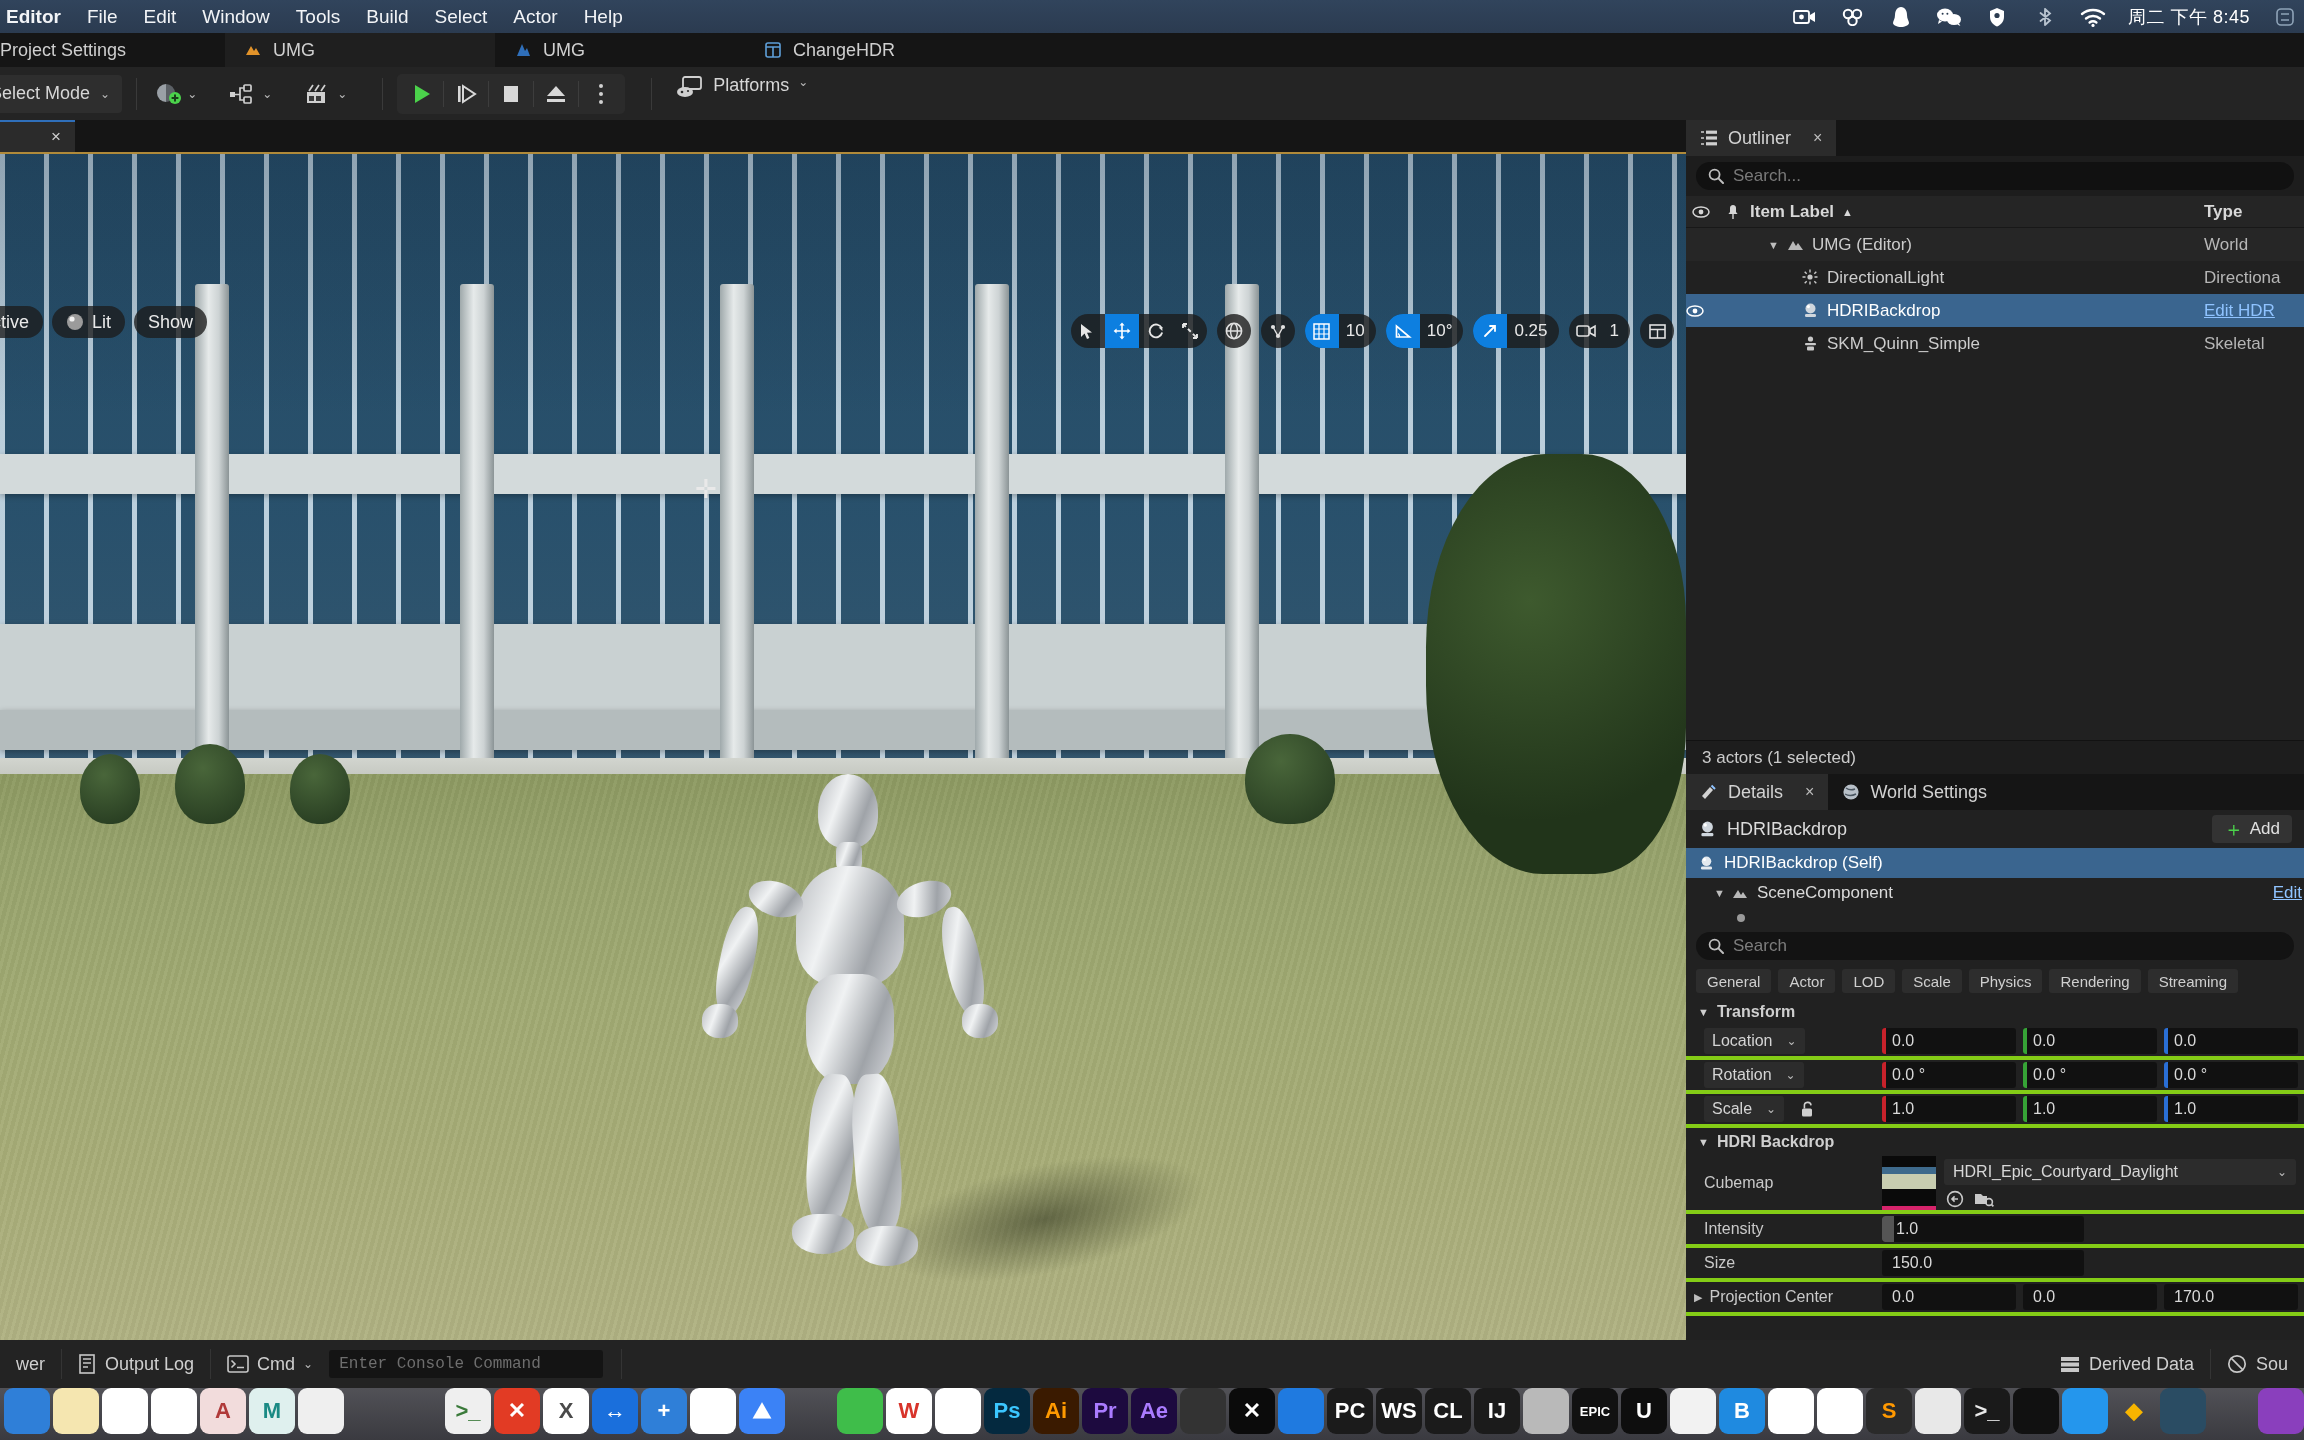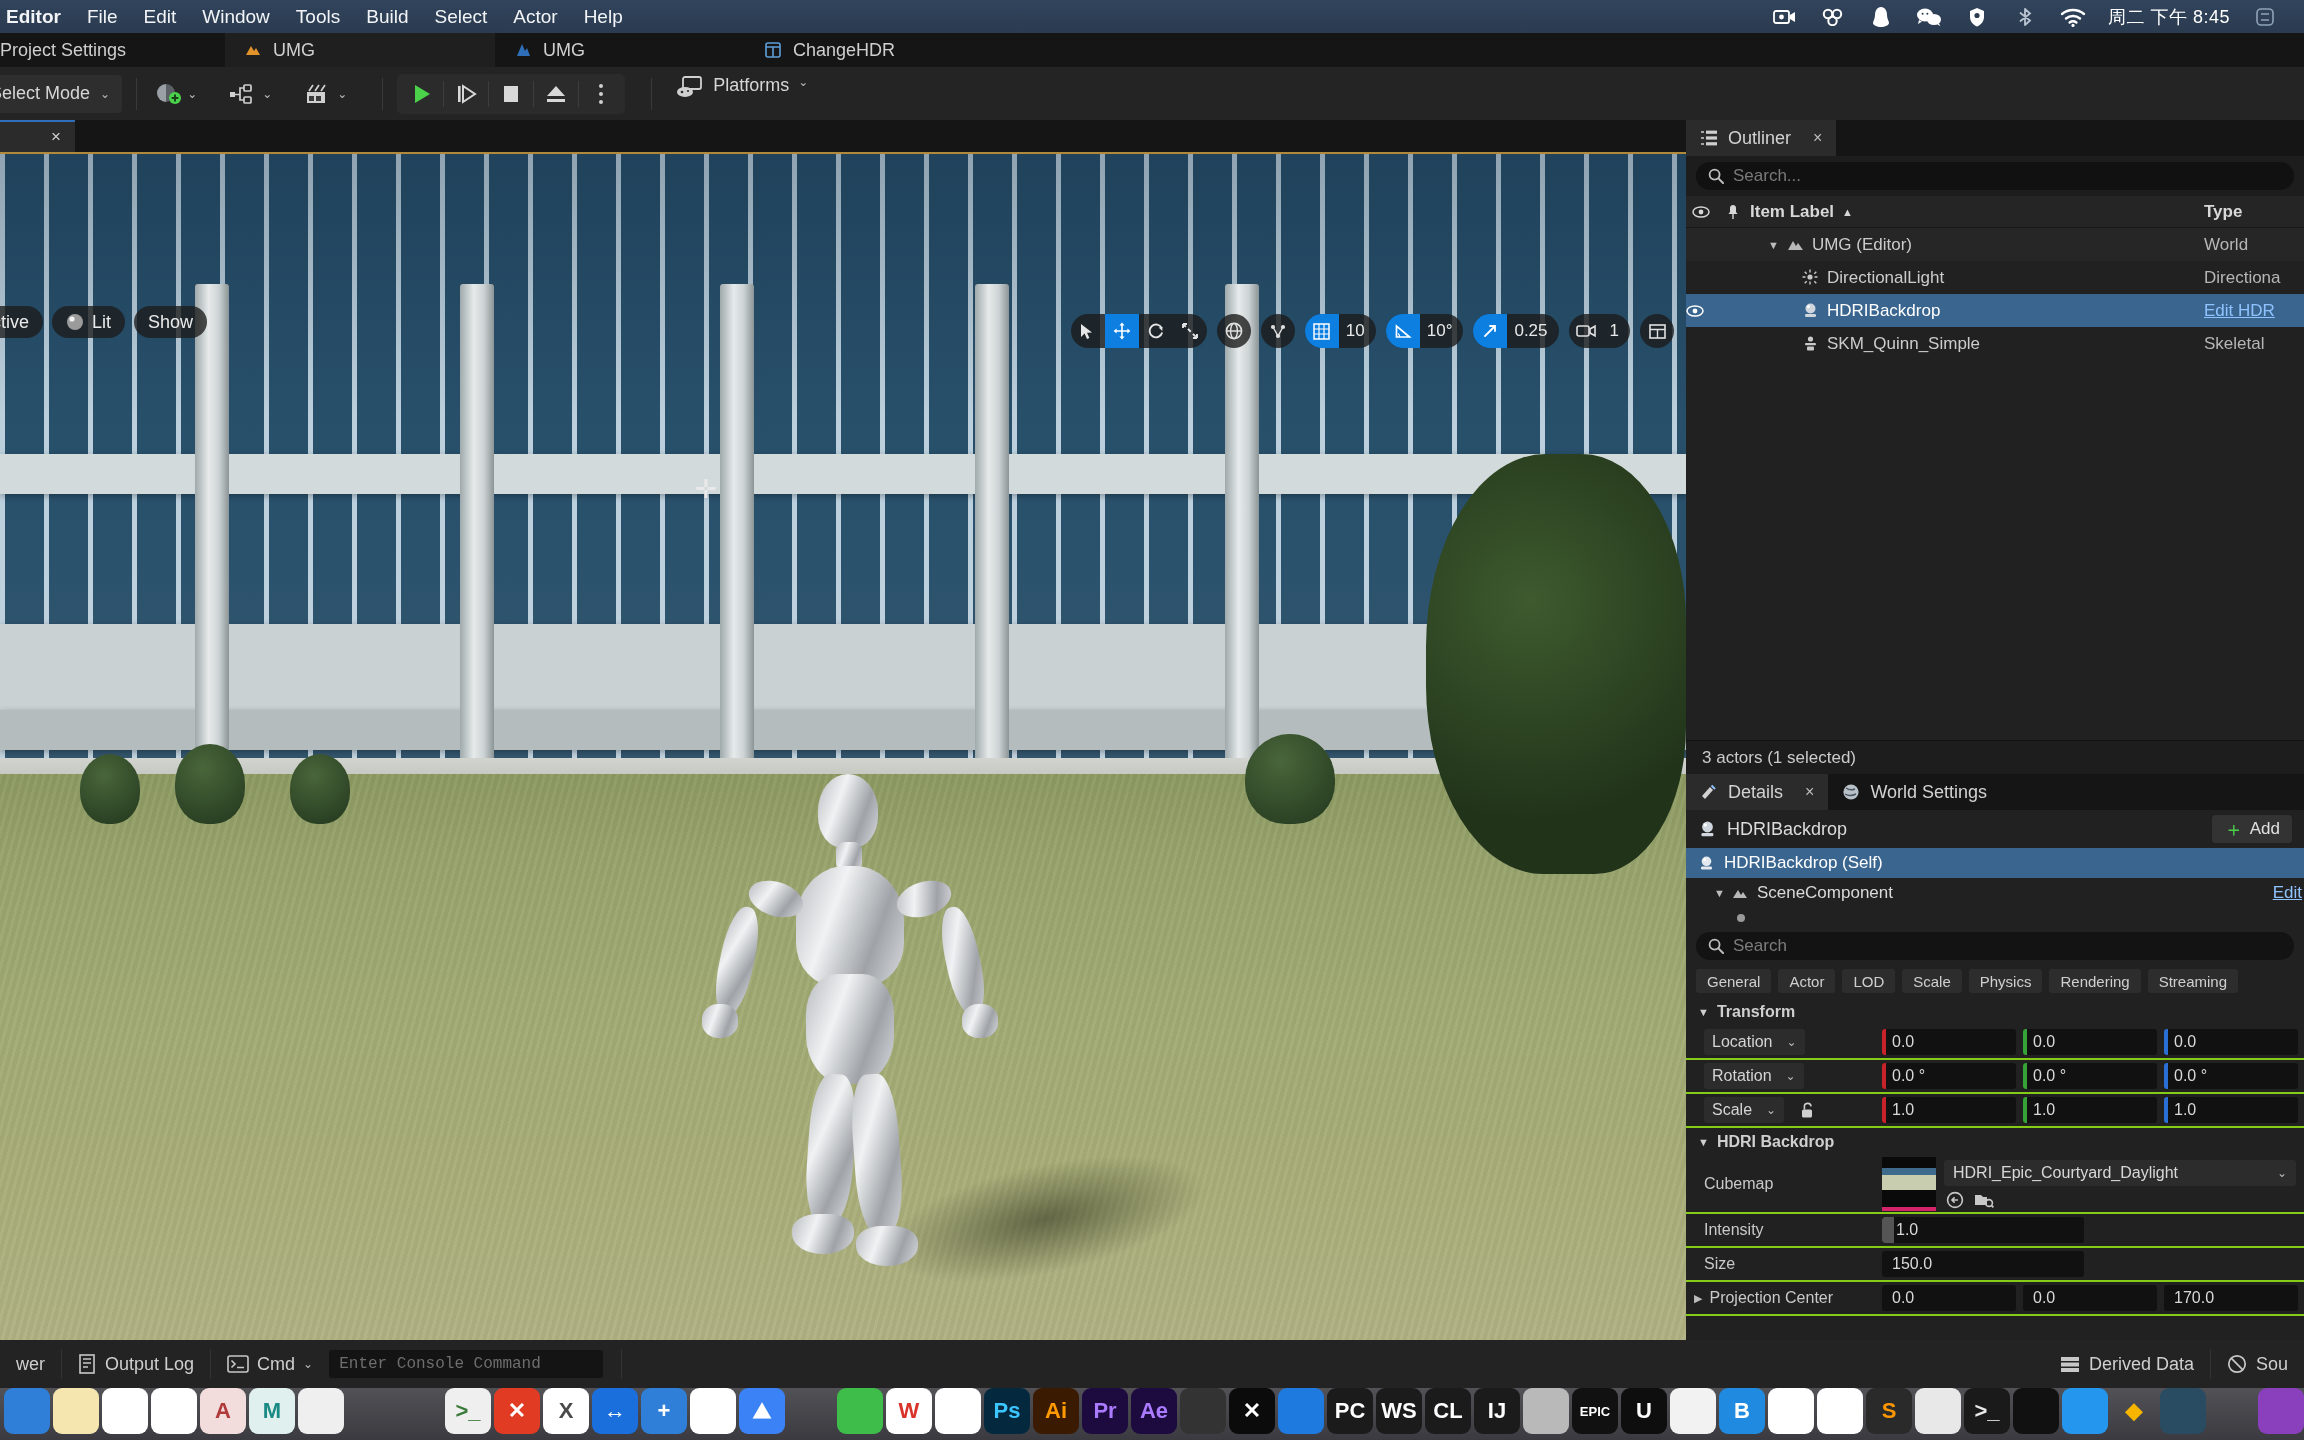--- a/index.html
+++ b/index.html
@@ -13,21 +13,21 @@
 
   
   .macbar {
     position: absolute; left: 0; top: 0; width: 2304px; height: 33px;
     background: linear-gradient(180deg,#31445c 0%, #2b3b50 100%);
     display: flex; align-items: center; color: #fff;
   }
   .macbar .mb-left { display: flex; align-items: center; padding-left: 6px; gap: 26px; }
   .macbar .mi { font-size: 19px; color: #f2f4f7; white-space: nowrap; }
   .macbar .mi.app { font-weight: bold; }
-  .macbar .mb-right { margin-left: auto; display: flex; align-items: center; gap: 22px; padding-right: 26px; }
+  .macbar .mb-right { margin-left: auto; display: flex; align-items: center; gap: 22px; padding-right: 6px; }
   .macbar .sysicon { width: 26px; height: 24px; display: flex; align-items: center; justify-content: center; }
   .macbar .clock { font-size: 18px; color: #ffffff; white-space: nowrap; letter-spacing: .5px; }
 
   
   .tabstrip {
     position: absolute; left: 0; top: 33px; width: 2304px; height: 34px;
     background: #151515;
   }
   .uetab {
     position: absolute; top: 0; height: 34px;
@@ -181,21 +181,21 @@
   .comprow { height:30px; display:flex; align-items:center; padding-left:12px; font-size:17px; color:#d9d9d9; }
   .comprow.sel { background:#3a658f; color:#fff; }
   .comprow .editlnk { margin-left:auto; margin-right:0; color:#8fc3ff; text-decoration:underline; font-size:17px; padding-right:2px;}
 
   .dsearch { height: 36px; background:#212121; display:flex; align-items:center; padding: 4px 10px;}
   .dsearchbox { flex:1; height:28px; background:#131313; border-radius:14px; display:flex; align-items:center; padding:0 12px; gap:9px; color:#7d7d7d; font-size:17px;}
   .filterrow { height:34px; display:flex; align-items:center; gap:7px; padding: 0 10px; }
   .fchip { height:24px; border-radius:3px; background:#2d2d2d; color:#cfcfcf; font-size:15px; display:flex; align-items:center; padding:0 11px; }
 
   .secthead { height: 28px; display:flex; align-items:center; gap:8px; padding-left:12px; font-size:16px; font-weight:bold; color:#cfcfcf; background:#212121;}
-  .prow { height:34px; display:flex; align-items:center; border-bottom:2px solid #84cc16; }
+  .prow { height:34px; display:flex; align-items:center; border-bottom:4px solid #84cc16; }
   .plabelwrap { width: 196px; display:flex; align-items:center; padding-left: 18px; gap:8px; }
   .pdrop { height:26px; background:#2c2c2c; border-radius:3px; display:flex; align-items:center; gap:14px; padding:0 8px; font-size:16px; color:#d4d4d4; }
   .plabel { font-size:16px; color:#c9c9c9; }
   .vecfields { display:flex; gap:7px; flex:1; padding-right:6px; }
   .nfield { flex:1; height:26px; background:#111; border-radius:3px; display:flex; align-items:center; font-size:16px; color:#d9d9d9; padding-left:10px; position:relative; overflow:hidden;}
   .nfield .bar { position:absolute; left:0; top:0; bottom:0; width:4px; }
   .bx{background:#c8222b;} .by{background:#36a336;} .bz{background:#2a6fd6;}
   .tfield { height:26px; background:#111; border-radius:3px; display:flex; align-items:center; font-size:16px; color:#d9d9d9; padding-left:10px; position:relative; overflow:hidden;}
   .thumb { width:54px; height:54px; background:linear-gradient(180deg,#0a0a0a 0 20%, #3e6a8c 20% 34%, #c8cdb0 34% 62%, #0a0a0a 62% 92%, #d6246b 92% 100%); }
   .ddrop { height:26px; background:#2c2c2c; border-radius:3px; display:flex; align-items:center; justify-content:space-between; padding:0 9px; font-size:16px; color:#d8d8d8; }

